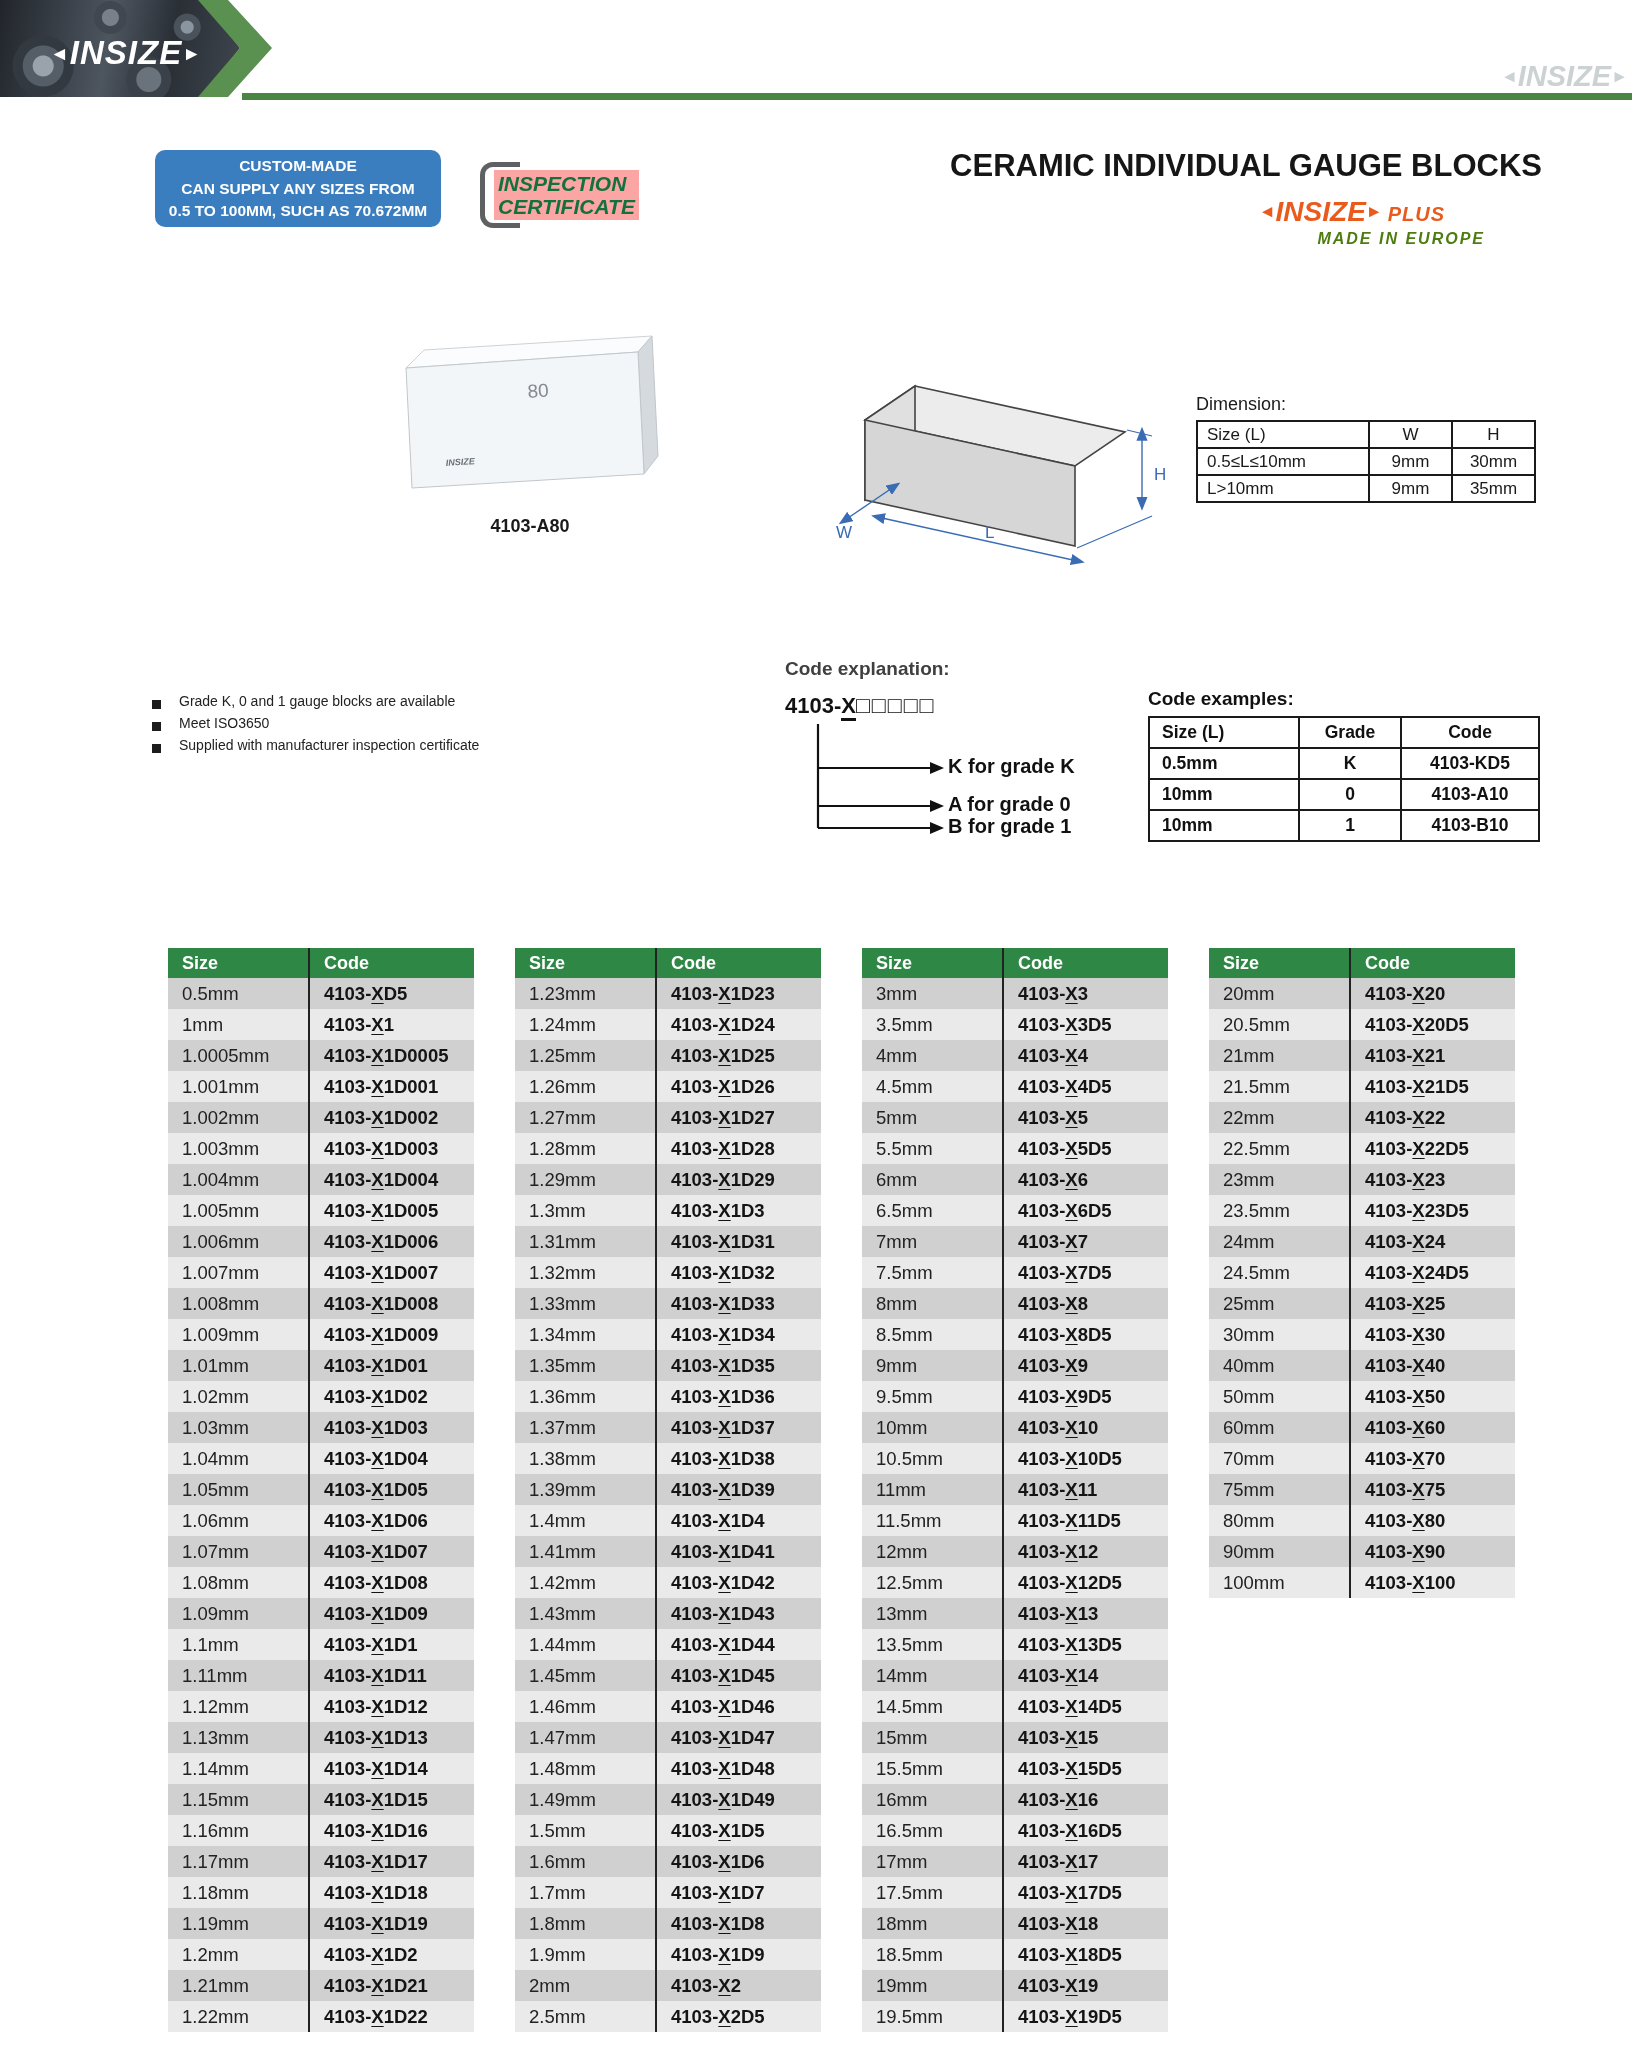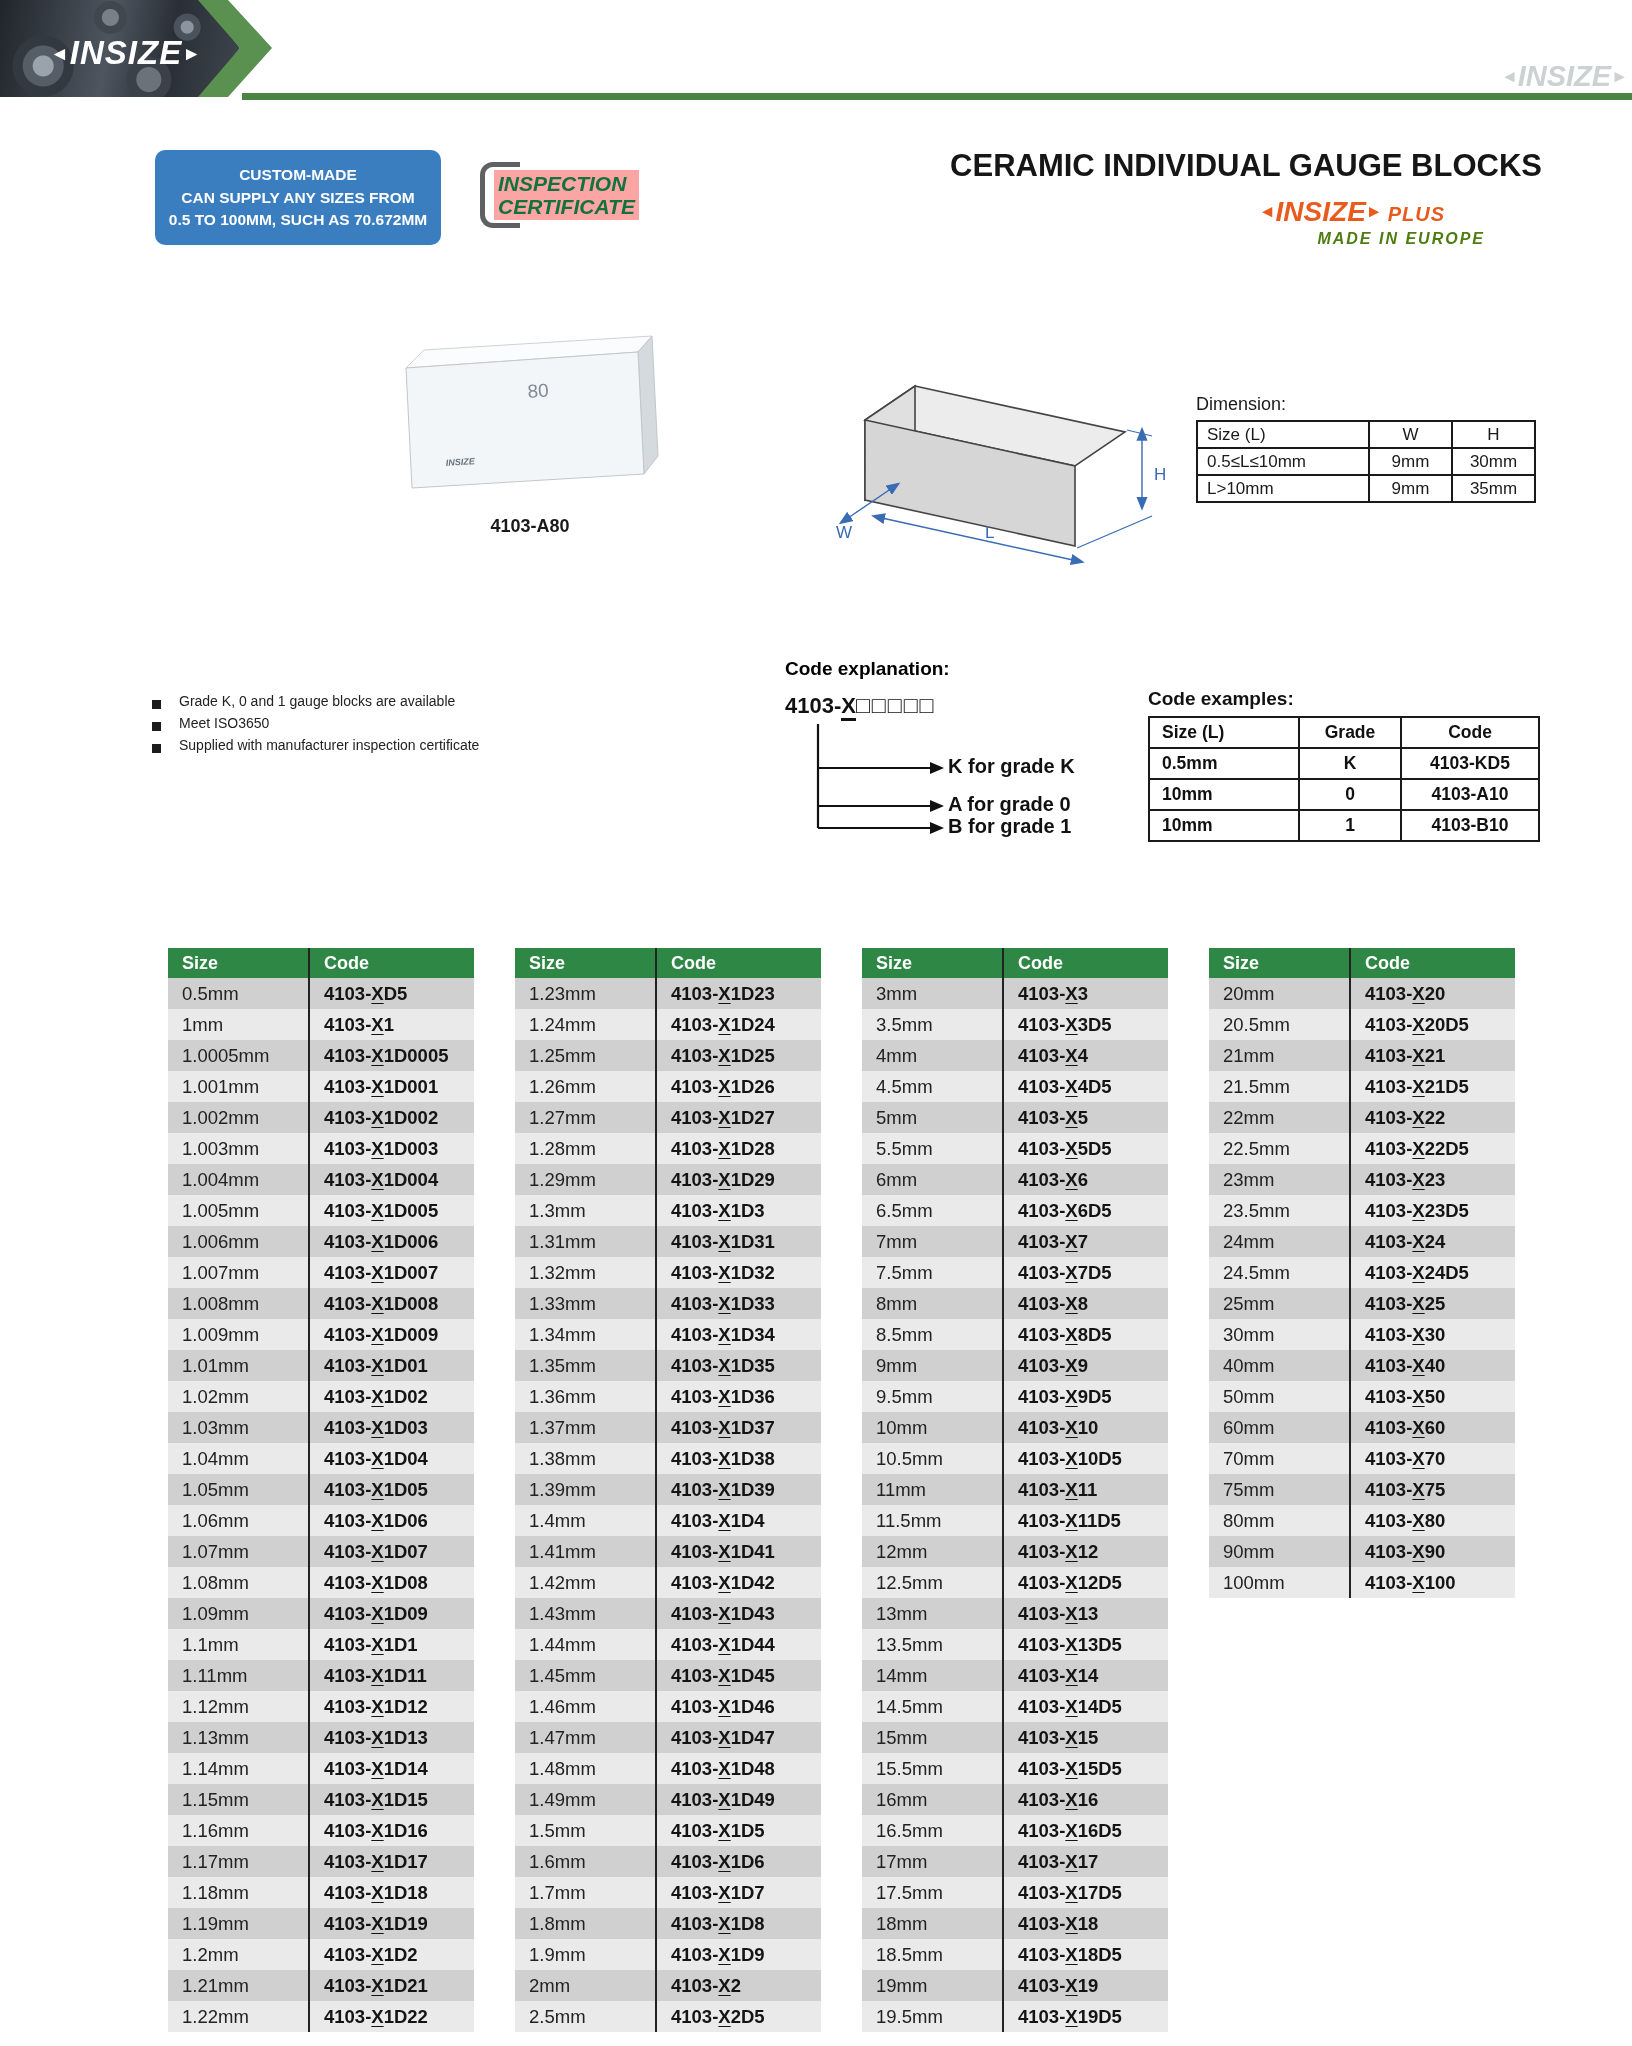--- a/index.html
+++ b/index.html
@@ -19,21 +19,21 @@
     clip-path:polygon(0 0,30px 0,74px 48px,30px 97px,0 97px,42px 48px); }
   .hlogo { position:absolute; left:50px; top:34px; color:#fff; font-style:italic; font-weight:bold;
     font-size:33px; letter-spacing:1px; white-space:nowrap; }
   .hlogo .arr { font-size:19px; position:relative; top:-4px; }
   .rule { position:absolute; left:242px; top:93px; width:1390px; height:7px; background:#4a8544; }
   .wm { position:absolute; right:4px; top:60px; color:#ccd1d4; font-style:italic; font-weight:bold;
     font-size:29px; white-space:nowrap; }
   .wm .arr { font-size:17px; position:relative; top:-4px; }
 
   
-  .badge { position:absolute; left:155px; top:150px; width:286px; height:95px; background:#3b7ec0;
+  .badge { position:absolute; left:155px; top:150px; width:286px; height:77px; background:#3b7ec0;
     border-radius:10px; color:#fff; font-weight:bold; text-align:center; display:flex;
     flex-direction:column; justify-content:center; gap:3px; font-size:15.5px; line-height:1.25; }
   .cert { position:absolute; left:480px; top:162px; height:70px; }
   .cert-bracket { position:absolute; left:0; top:0; width:40px; height:66px; border:5px solid #5e6062;
     border-right:none; border-radius:13px 0 0 13px; }
   .cert-text { position:absolute; left:14px; top:8px; background:#fca5a5; padding:2px 4px;
     font-style:italic; font-weight:bold; font-size:21px; color:#13713d; line-height:1.1; white-space:nowrap; }
   .title { position:absolute; right:90px; top:148px; font-size:31px; font-weight:bold; color:#161616; white-space:nowrap; }
   .pluslogo { position:absolute; right:187px; top:196px; color:#e95a1d; font-style:italic; font-weight:bold;
     font-size:28px; white-space:nowrap; }
@@ -51,21 +51,21 @@
   .dim-table { position:absolute; left:1196px; top:420px; width:340px; border-collapse:collapse; table-layout:fixed; }
   .dim-table th, .dim-table td { border:2px solid #1a1a1a; height:27px; font-size:17px; color:#1a1a1a;
     font-weight:normal; text-align:center; }
   .dim-table th:first-child, .dim-table td:first-child { width:172px; text-align:left; padding-left:9px; }
 
   
   .features { position:absolute; left:152px; top:692px; width:500px; }
   .feat-item { display:flex; gap:18px; margin-bottom:4px; font-size:14px; color:#222; line-height:1.3; }
   .bullet-sq { flex:0 0 9px; width:9px; height:9px; background:#1c1c1c; margin-top:8px; }
 
-  .codeexp-heading { position:absolute; left:785px; top:658px; font-size:19px; font-weight:bold; color:#000000; }
+  .codeexp-heading { position:absolute; left:785px; top:658px; font-size:19px; font-weight:bold; color:#404040; }
   .codeexp-formula { position:absolute; left:785px; top:692px; font-size:22px; font-weight:bold; color:#111; white-space:nowrap; }
   .codeexp-formula .ux { border-bottom:3px solid #111; }
   .codeexp-formula .boxes { font-weight:normal; font-size:23px; letter-spacing:2px; position:relative; top:0px; }
   .tree-svg { position:absolute; left:810px; top:724px; }
   .branch-label { position:absolute; font-size:20px; font-weight:bold; color:#111; white-space:nowrap; }
   .bl-0 { left:948px; top:755px; } .bl-1 { left:948px; top:793px; } .bl-2 { left:948px; top:815px; }
 
   .codeex-heading { position:absolute; left:1148px; top:688px; font-size:19px; font-weight:bold; color:#111; }
   .ex-table { position:absolute; left:1148px; top:716px; width:392px; border-collapse:collapse; table-layout:fixed; }
   .ex-table th, .ex-table td { border:2px solid #1a1a1a; height:31px; font-size:17.5px; font-weight:bold;

